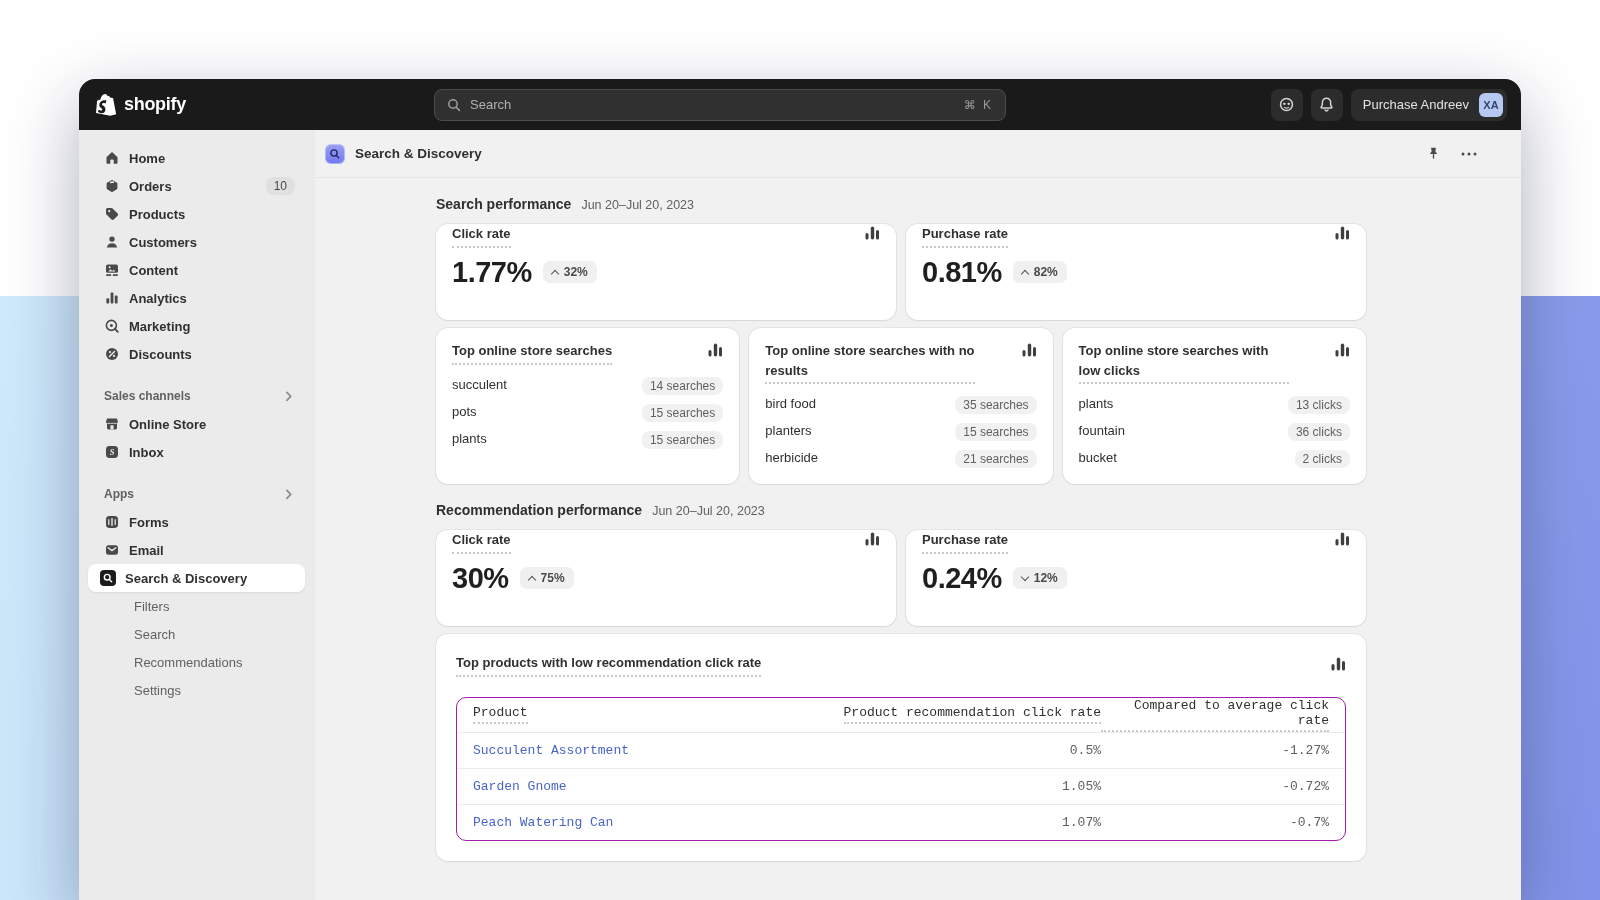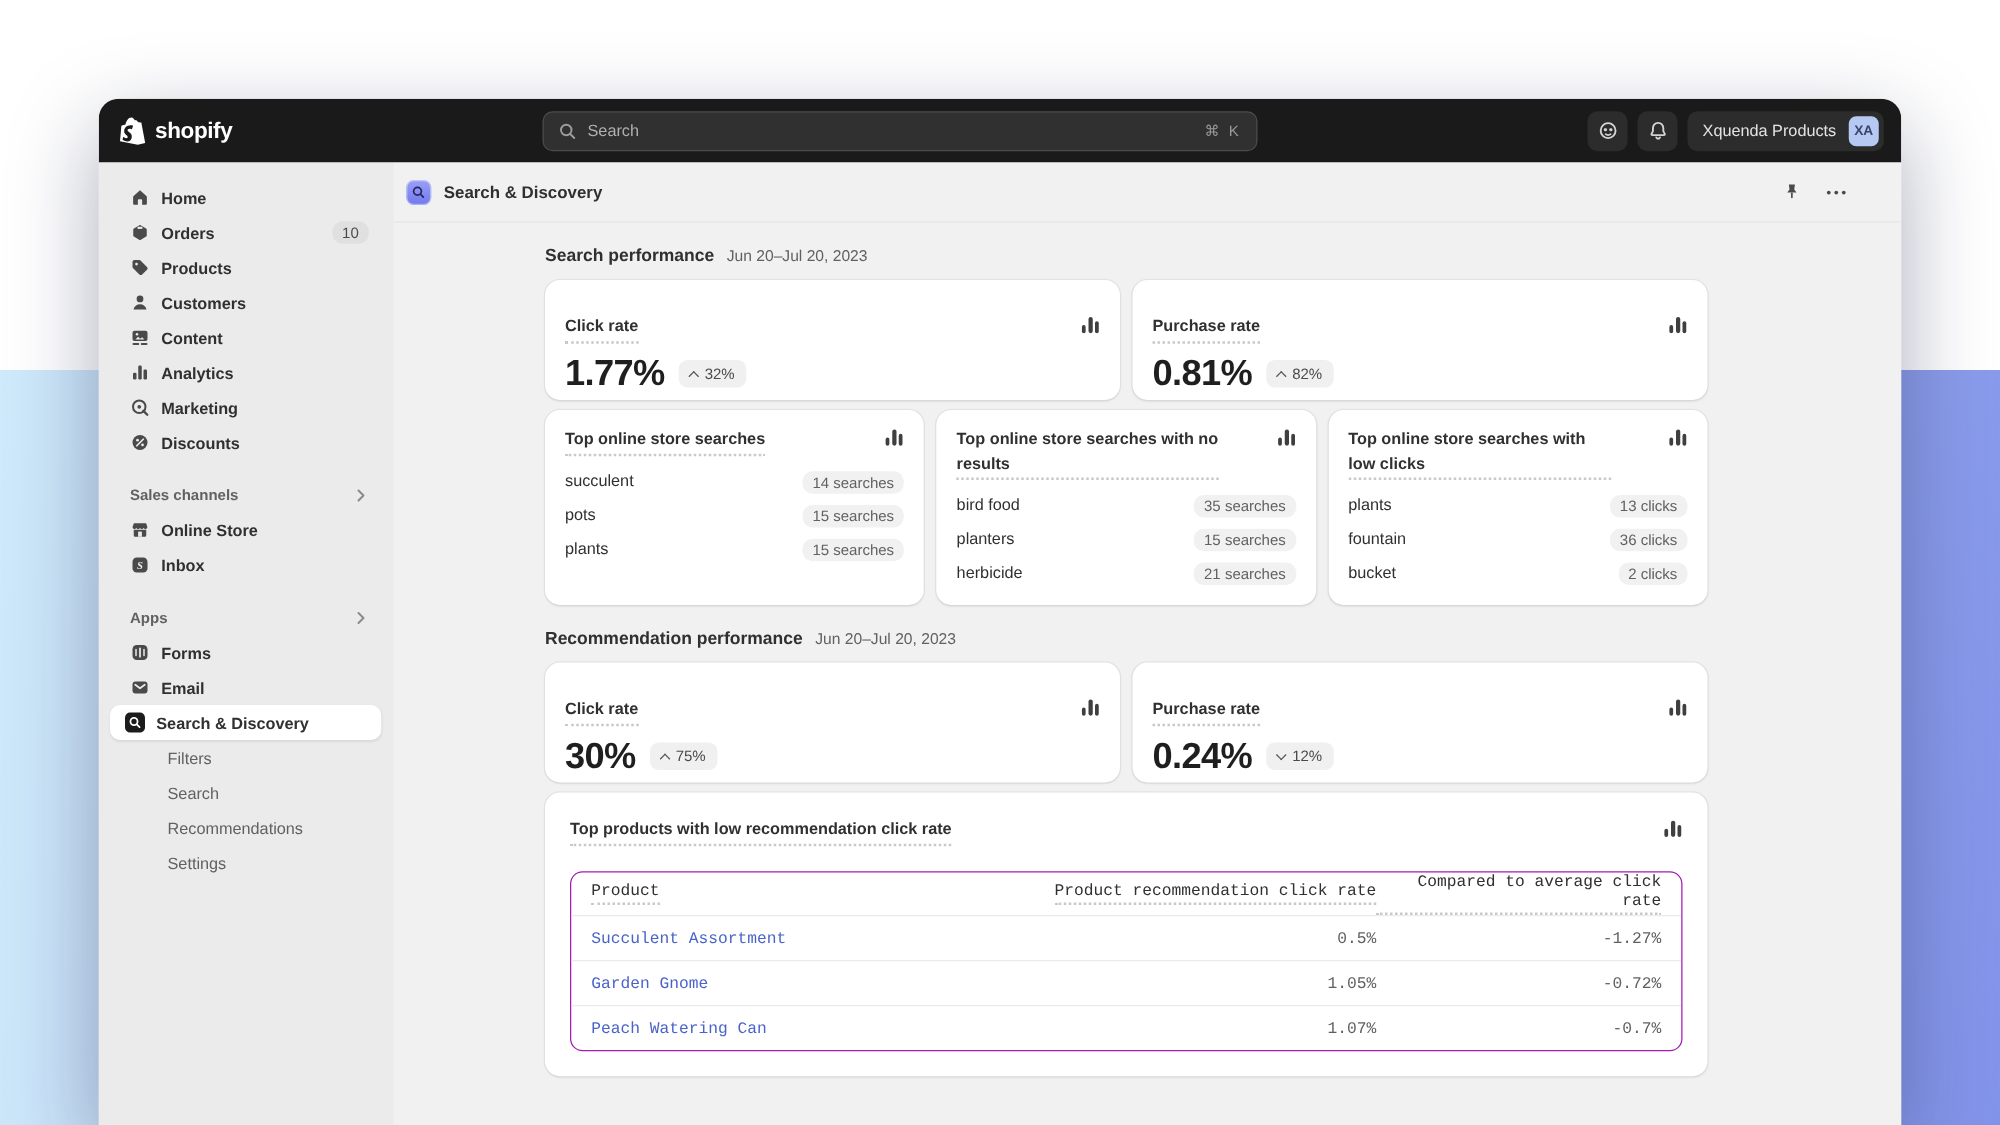--- a/index.html
+++ b/index.html
@@ -111,26 +111,26 @@
     background:#fff; border-radius:12px;
     box-shadow:0 0 0 1px rgba(0,0,0,.05), 0 1px 2px rgba(0,0,0,.06);
   }
   .card-top { display:flex; justify-content:space-between; align-items:flex-start; }
   .dotted {
     border-bottom:2px dotted #c9c9c9; padding-bottom:2px; cursor:help;
   }
   .card-title { font-size:13px; font-weight:600; color:#303030; line-height:1.5; }
   .chart-btn { cursor:pointer; margin-top:2px; }
 
-  .metric-card { width:496px; height:96px; padding:27px 16px; }
+  .metric-card { width:496px; height:96px; padding:0 16px; }
   .metric-row { display:flex; align-items:center; gap:11px; margin-top:8px; }
   .metric-value { font-size:29px; font-weight:700; color:#1f1f1f; letter-spacing:-.5px; }
   .badge {
     display:inline-flex; align-items:center; gap:6px; background:#f0f0f0;
-    border-radius:7px; padding:4px 9px; font-size:12px; font-weight:400; color:#4a4a4a;
+    border-radius:7px; padding:4px 9px; font-size:12px; font-weight:700; color:#4a4a4a;
   }
   .chev { display:inline-block; width:6px; height:6px;
     border-right:1.6px solid #555; border-bottom:1.6px solid #555; }
   .chev.up { transform:rotate(-135deg); margin-top:3px; }
   .chev.down { transform:rotate(45deg); margin-top:-3px; }
 
   .list-card { width:303.3px; height:156px; padding:13px 16px; }
   .list-card .card-title { max-width:210px; }
   .list-rows { margin-top:12px; }
   .list-row { display:flex; justify-content:space-between; align-items:flex-start; height:27px; }
@@ -193,21 +193,21 @@
       </div>
       <div class="icon-btn">
         <span style="display:flex;">
           <svg width="17" height="17" viewBox="0 0 16 16">
               <path d="M8 2.2c-2.3 0-3.9 1.7-3.9 4v2.2L3 10.5c-.2.4.1.9.6.9h8.8c.5 0 .8-.5.6-.9l-1.1-2.1V6.2c0-2.3-1.6-4-3.9-4z" fill="none" stroke="#d4d4d4" stroke-width="1.4" stroke-linejoin="round"></path>
               <path d="M6.6 13.1c.3.6.8 1 1.4 1s1.1-.4 1.4-1" stroke="#d4d4d4" stroke-width="1.4" fill="none" stroke-linecap="round"></path>
             </svg>
         </span>
       </div>
       <div class="user-chip">
-        <span class="user-name">Xquenda Products</span>
+        <span class="user-name">Purchase Andreev</span>
         <span class="avatar">XA</span>
       </div>
     </div>
   </div>
 
   <div class="app-frame">
 
     <nav class="sidebar">
       <div class="nav-item">
         <span class="ic">

